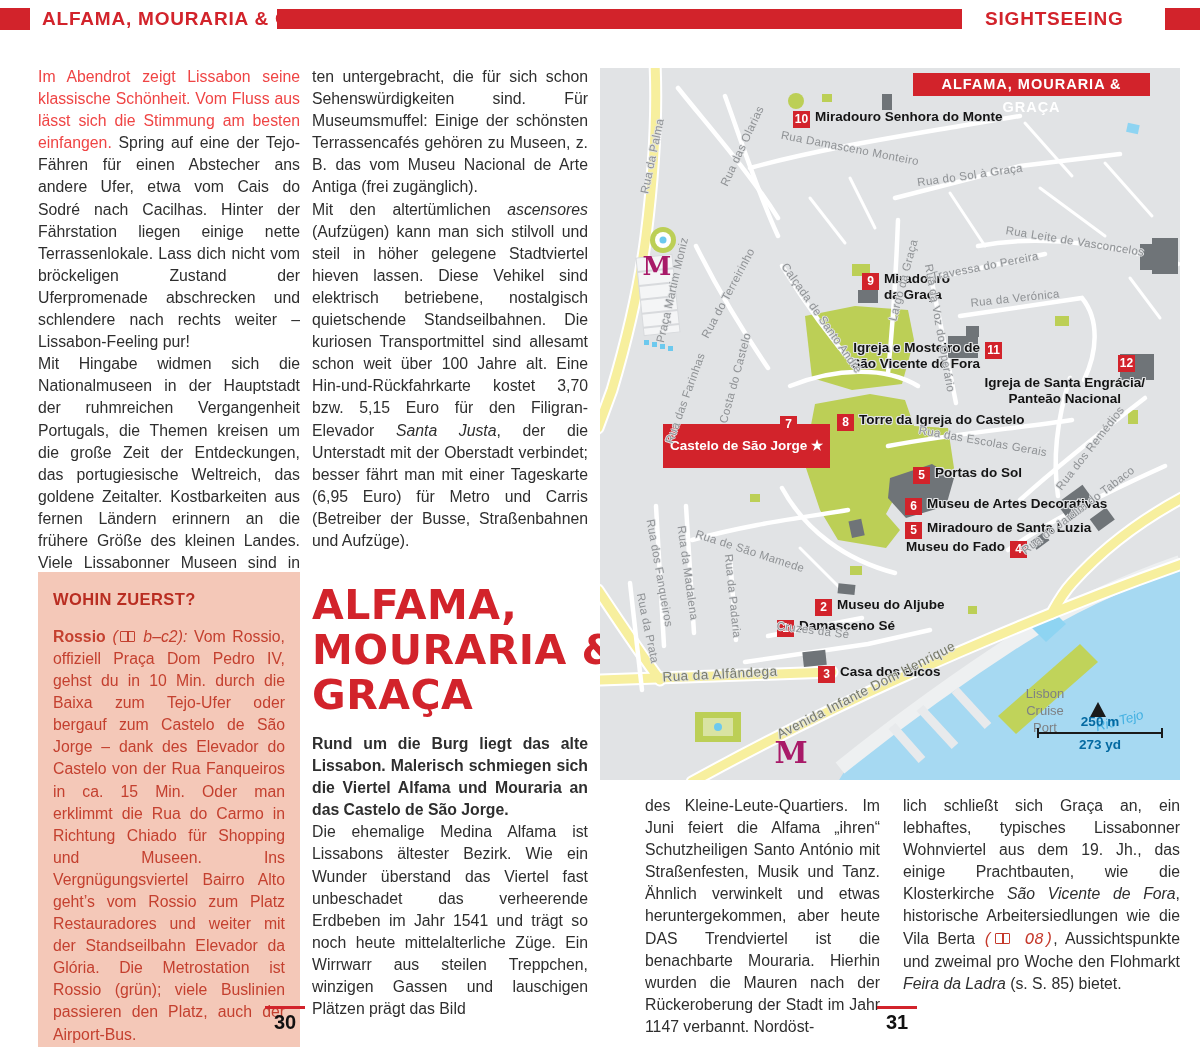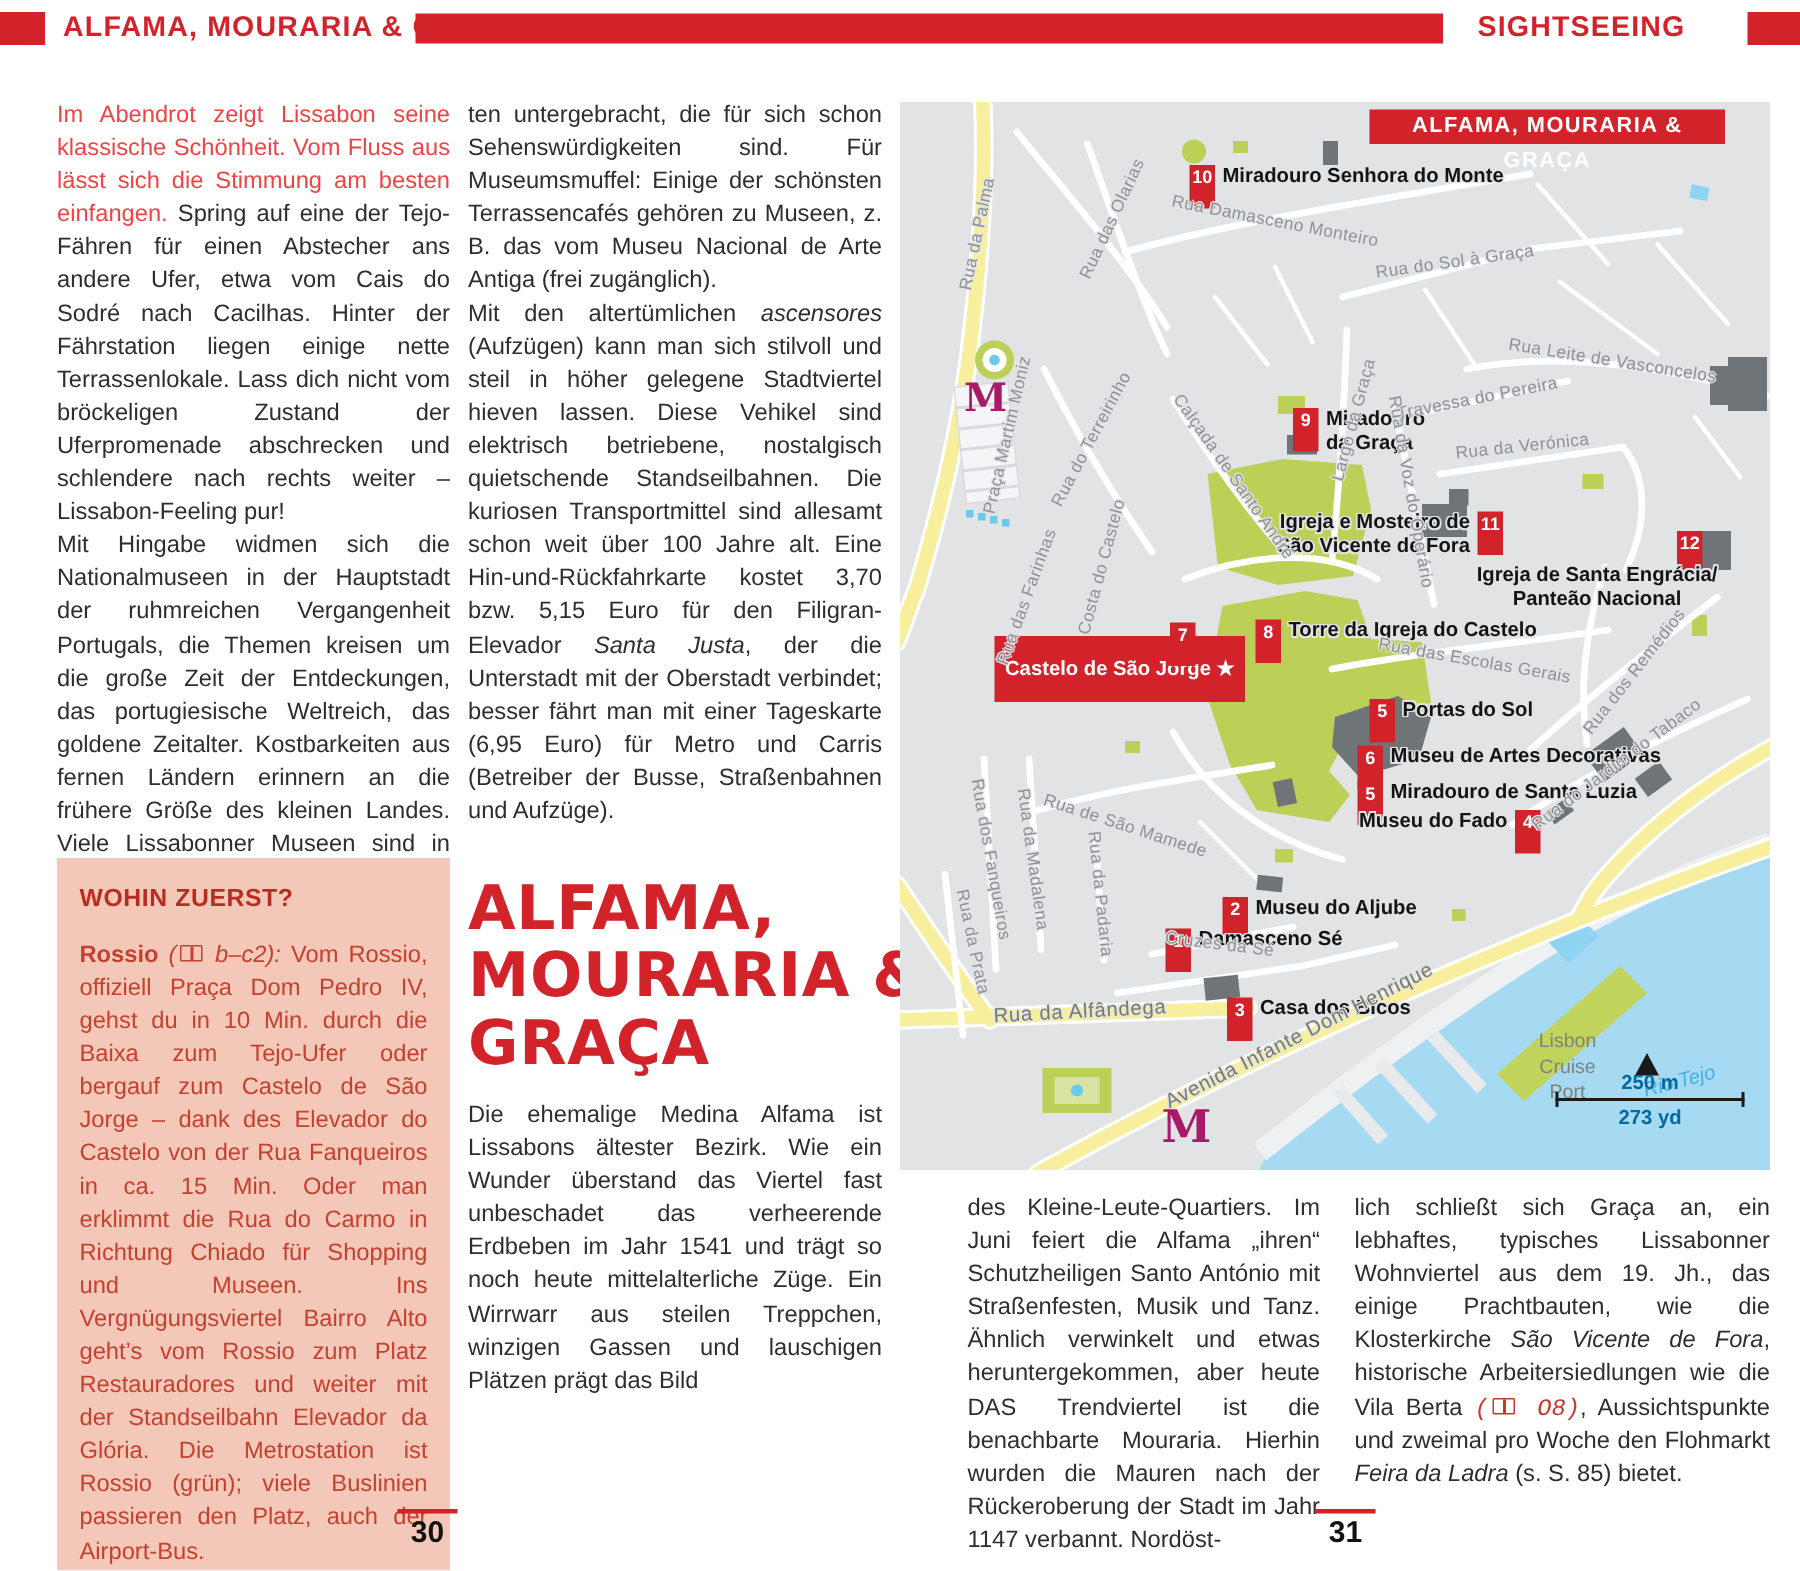--- a/index.html
+++ b/index.html
@@ -28,21 +28,21 @@
   .big-head{position:absolute;left:312px;top:583px;color:#d2232b;font-weight:bold;
             font-size:41px;line-height:45px;letter-spacing:.5px;font-family:"DejaVu Sans",sans-serif;}
   
   #map{position:absolute;left:600px;top:68px;width:580px;height:712px;background:#e1e3e5;overflow:hidden;}
   #map svg{position:absolute;left:0;top:0;}
   .map-title{position:absolute;left:313px;top:5px;width:237px;height:23px;background:#d2232b;color:#fff;
              font-weight:bold;font-size:14.5px;letter-spacing:1px;text-align:center;line-height:23px;}
   .castelo-box{position:absolute;left:63px;top:356px;background:#d2232b;color:#fff;font-weight:bold;
                font-size:13.5px;line-height:20px;padding:12px 7px;white-space:nowrap;}
   .marker{position:absolute;}
-  .marker-num{display:inline-block;width:17px;height:29px;background:#d2232b;color:#fff;
+  .marker-num{display:inline-block;width:17px;height:17px;background:#d2232b;color:#fff;
               font-weight:bold;font-size:12px;line-height:17px;text-align:center;}
   .marker-label{position:absolute;left:22px;top:0;white-space:nowrap;font-weight:bold;font-size:13.5px;color:#141414;line-height:16px;
       text-shadow:1px 0 #e1e3e5,-1px 0 #e1e3e5,0 1px #e1e3e5,0 -1px #e1e3e5,1px 1px #e1e3e5,-1px -1px #e1e3e5,1px -1px #e1e3e5,-1px 1px #e1e3e5;}
   .side-left .marker-label{left:auto;right:22px;text-align:right;}
   .side-below .marker-label{left:auto;right:-10px;top:22px;text-align:center;}
   .street{position:absolute;white-space:nowrap;font-size:11.5px;color:#8f9295;letter-spacing:.3px;
       text-shadow:1px 0 #e1e3e5,-1px 0 #e1e3e5,0 1px #e1e3e5,0 -1px #e1e3e5;}
   .street.major{font-size:13.5px;color:#787b68;letter-spacing:.5px;}
   .metro-m{position:absolute;color:#a81a68;font-family:"DejaVu Serif",serif;font-weight:bold;transform:translate(-50%,-50%);}
   .port-label{position:absolute;left:415px;top:617px;width:60px;text-align:center;font-size:13px;line-height:17px;color:#7e8184;}
@@ -82,20 +82,21 @@
     <p><span>Mit den altertümlichen </span><span class="ital">ascensores</span><span> (Aufzügen) kann man sich stilvoll und steil in höher gelegene Stadtviertel hieven lassen. Diese Vehikel sind elektrisch betriebene, nostalgisch quietschende Standseilbahnen. Die kuriosen Transportmittel sind allesamt schon weit über 100 Jahre alt. Eine Hin-und-Rückfahrkarte kostet 3,70 bzw. 5,15 Euro für den Filigran-Elevador </span><span class="ital">Santa Justa</span><span>, der die Unterstadt mit der Oberstadt verbindet; besser fährt man mit einer Tageskarte (6,95 Euro) für Metro und Carris (Betreiber der Busse, Straßenbahnen und Aufzüge).</span></p>
   </div>
 
   <div class="big-head">
     <div>ALFAMA,</div>
     <div>MOURARIA &amp;</div>
     <div>GRAÇA</div>
   </div>
 
   <div class="col" style="left:312px;top:733px;width:276px;">
+    <p class="bold">Rund um die Burg liegt das alte Lissabon. Malerisch schmiegen sich die Viertel Alfama und Mouraria an das Castelo de São Jorge.</p>
     <p>Die ehemalige Medina Alfama ist Lissabons ältester Bezirk. Wie ein Wunder überstand das Viertel fast unbeschadet das verheerende Erdbeben im Jahr 1541 und trägt so noch heute mittelalterliche Züge. Ein Wirrwarr aus steilen Treppchen, winzigen Gassen und lauschigen Plätzen prägt das Bild</p>
   </div>
 
   <div id="map">
     <svg width="580" height="712" viewBox="0 0 580 712">
       <rect x="0" y="0" width="580" height="712" fill="#e1e3e5"></rect>
 
       <path d="M582,492 C520,514 470,534 430,560 C390,586 340,620 300,650 C270,672 250,692 238,714 L582,714 Z" fill="#a6d9f2"></path>
       <path d="M240,700 C290,660 350,615 420,570 C470,538 520,515 580,494" stroke="#eef0f1" stroke-width="14" fill="none"></path>
       <path d="M320,640 L355,678 M355,622 L388,658 M292,658 L322,692" stroke="#e8eaec" stroke-width="9" fill="none"></path>

